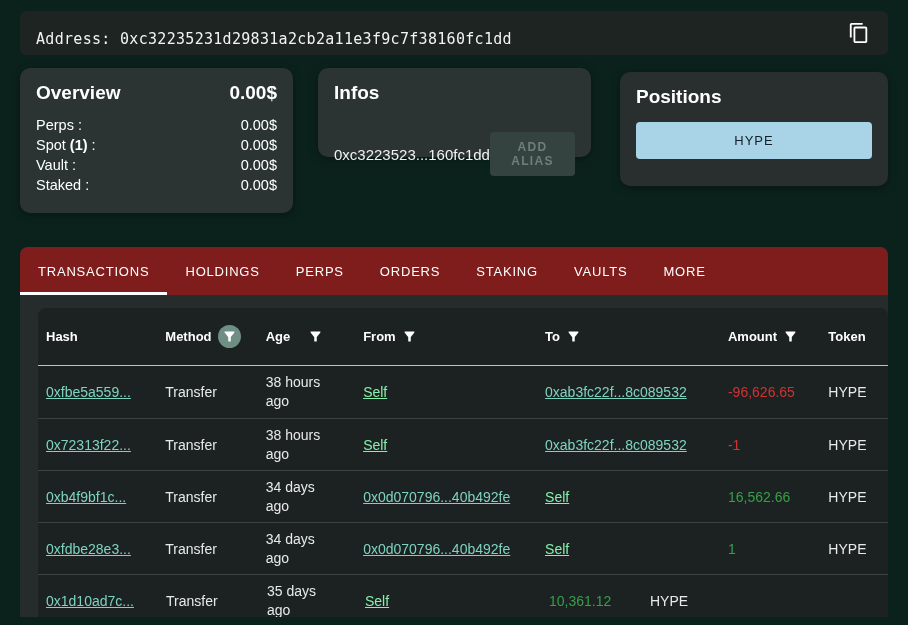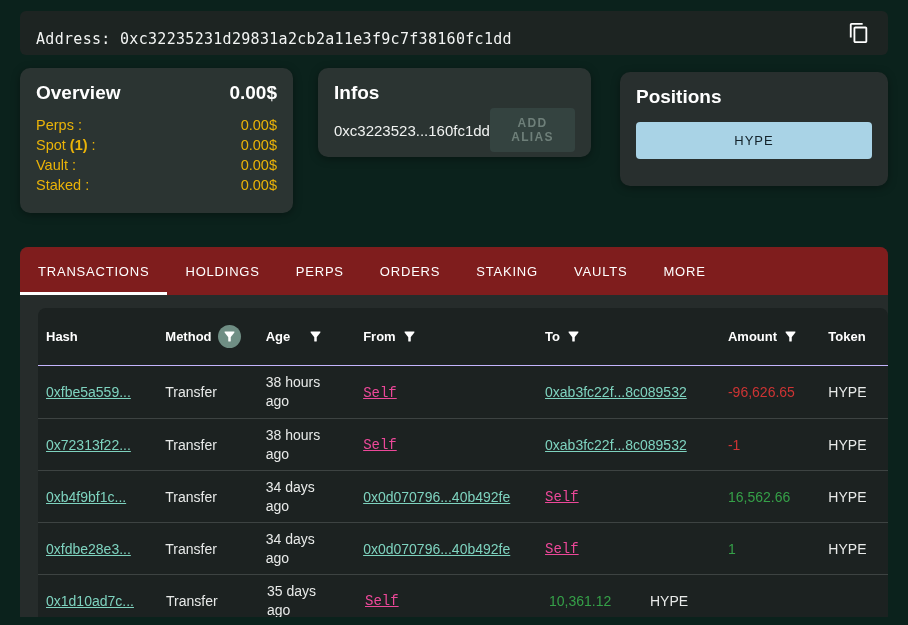--- a/index.html
+++ b/index.html
@@ -24,24 +24,24 @@
   .copy-btn svg{ width:22px; height:22px; fill:#ffffff; }
   
   .card{
     position:absolute; background:#2b3432; border-radius:10px;
     padding:14px 16px; box-shadow:0 2px 8px rgba(0,0,0,.35);
   }
   .card-title{ font-size:19px; font-weight:bold; color:#fff; }
   .overview-card{ left:20px; top:68px; width:273px; height:145px; }
   .overview-head{ display:flex; justify-content:space-between; align-items:baseline; margin-bottom:11px; }
   .overview-total{ font-size:19px; font-weight:bold; }
-  .ov-row{ display:flex; justify-content:space-between; font-size:14.5px; color:#eab308; line-height:20px; }
+  .ov-row{ display:flex; justify-content:space-between; font-size:14.5px; color:#ffffff; line-height:20px; }
   .ov-row b{ font-weight:bold; }
   .infos-card{ left:318px; top:68px; width:273px; height:89px; }
-  .infos-row{ display:flex; align-items:center; justify-content:flex-end; margin-top:4px; }
+  .infos-row{ display:flex; align-items:center; justify-content:flex-end; margin-top:28px; }
   .infos-addr{ font-size:15px; color:#f0f2f1; }
   .alias-btn{
     background:#344340; color:#6e7f79; border:none; cursor:pointer;
     font-family:inherit; font-size:12px; font-weight:bold; letter-spacing:1.3px;
     padding:8px 11px; border-radius:4px;
   }
   .positions-card{ left:620px; top:72px; width:268px; height:114px; background:#282f2e; padding:14px 16px; }
   .hype-btn{
     margin-top:14px; width:100%; height:37px; border:none; cursor:pointer;
     background:#a9d3e6; color:#13222a; border-radius:4px;
@@ -70,21 +70,21 @@
   .td{ font-size:14px; color:#e8eae9; }
   .col-hash{ width:124px; padding-left:4px; }
   .col-method{ width:101px; }
   .col-age{ width:98px; }
   .col-from{ width:183px; }
   .col-to{ width:184px; }
   .col-amount{ width:101px; }
   .col-token{ width:60px; }
   .col-age .age-wrap{ display:inline-block; max-width:72px; line-height:19px; }
   .link{ color:#7ed3bf; text-decoration:underline; cursor:pointer; }
-  .self-link{ color:#ec4899; text-decoration:underline; cursor:pointer;font-family:Liberation Mono, monospace; }
+  .self-link{ color:#86efac; text-decoration:underline; cursor:pointer; }
   .amount.neg{ color:#cd3434; }
   .amount.pos{ color:#35a048; }
   .funnel{ margin-left:6px; display:flex; align-items:center; justify-content:center; cursor:pointer; }
   .funnel svg{ width:15px; height:15px; fill:#fff; }
   .col-age .funnel{ margin-left:18px; }
   .funnel.active{ width:23px; height:23px; border-radius:50%; background:#6f8e84; }
 </style>
 </head>
 <body>
 

